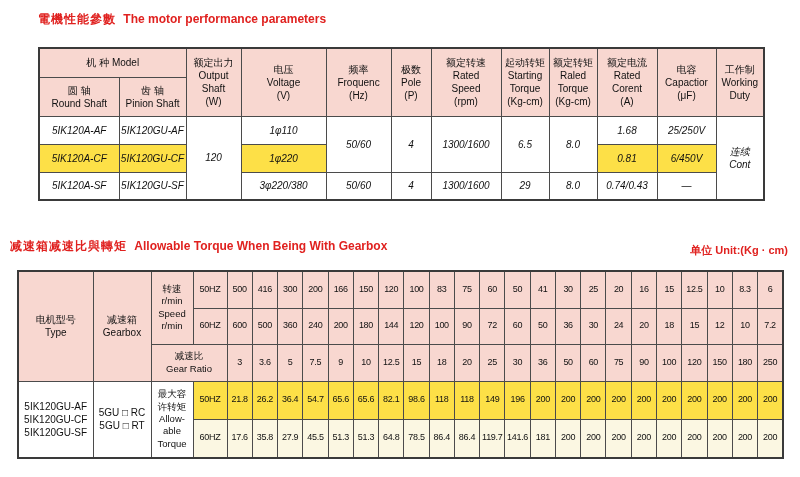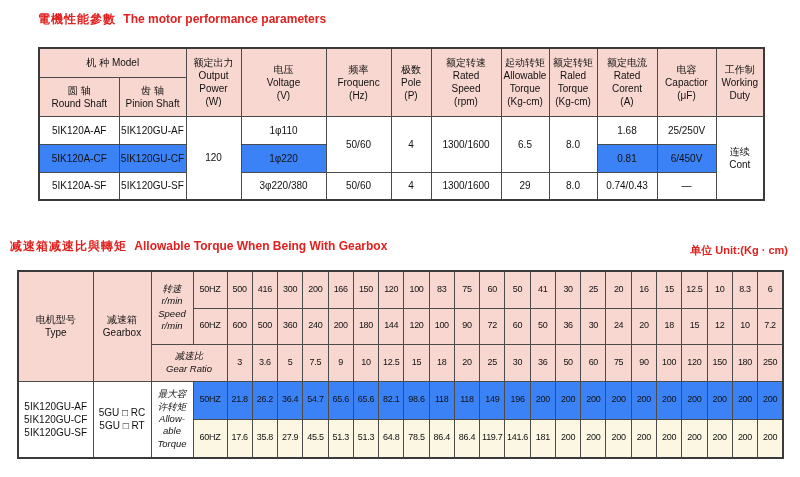--- a/index.html
+++ b/index.html
@@ -11,36 +11,36 @@
   .title { position:absolute; font-size:12px; font-weight:bold; color:#e0211f; white-space:nowrap; }
   .title .zh { letter-spacing:1px; margin-right:4px; }
   .unit-note { position:absolute; font-size:11px; font-weight:bold; color:#e0211f; white-space:nowrap; }
 
   table { border-collapse:collapse; table-layout:fixed; border:2px solid #3a3a3a; background:#fff; }
   td, th {
     border:1px solid #4b4b4b; text-align:center; vertical-align:middle;
     white-space:pre-line; font-weight:normal; padding:0 1px; line-height:1.3; overflow:visible;
   }
   .pink  { background:#f8d7d0; }
-  .blue  { background:#3b82f6; }
+  .blue  { background:#fde047; }
   .cream { background:#fbf7e2; }
 
   .motor-table { position:absolute; left:38px; top:47px; width:725px; font-size:10px; }
   .motor-table tr.h1 { height:29px; }
   .motor-table tr.h2 { height:39px; }
-  .motor-table tr.dr { height:28px; }
+  .motor-table tr.dr { height:28px;font-style:italic; }
 
   .gear-table { position:absolute; left:17px; top:270px; width:767px; font-size:10px; }
   .gear-table tr.g1 { height:37px; }
   .gear-table tr.g2 { height:36px; }
   .gear-table tr.g3 { height:37px;margin-left:18px; }
   .gear-table tr.g4 { height:38px; }
   .gear-table tr.g5 { height:39px; }
   .gear-table td.num { font-size:9px; letter-spacing:-0.3px; }
-  .gear-table td.lblcol { font-size:9.5px;font-style:italic; }
+  .gear-table td.lblcol { font-size:9.5px; }
 </style>
 </head>
 <body>
 
 <div class="title" style="left:38px; top:11px;">
   <span class="zh">電機性能參數</span>
   <span class="en">The motor performance parameters</span>
 </div>
 
 <table class="motor-table">
@@ -56,37 +56,37 @@
     <col style="width:48px">
       <col style="width:60px">
       <col style="width:59px">
       <col style="width:48px">
   </colgroup>
   <tbody>
       <tr class="h1">
     <td class="pink" colspan="2">机 种 Model</td>
     <td class="pink" rowspan="2">额定出力
 Output
-Power
+Shaft
 (W)</td>
     <td class="pink" rowspan="2">电压
 Voltage
 (V)</td>
     <td class="pink" rowspan="2">频率
 Froquenc
 (Hz)</td>
     <td class="pink" rowspan="2">极数
 Pole
 (P)</td>
     <td class="pink" rowspan="2">额定转速
 Rated
 Speed
 (rpm)</td>
     <td class="pink" rowspan="2">起动转矩
-Allowable
+Starting
 Torque
 (Kg-cm)</td>
     <td class="pink" rowspan="2">额定转矩
 Raled
 Torque
 (Kg-cm)</td>
     <td class="pink" rowspan="2">额定电流
 Rated
 Corent
 (A)</td>

